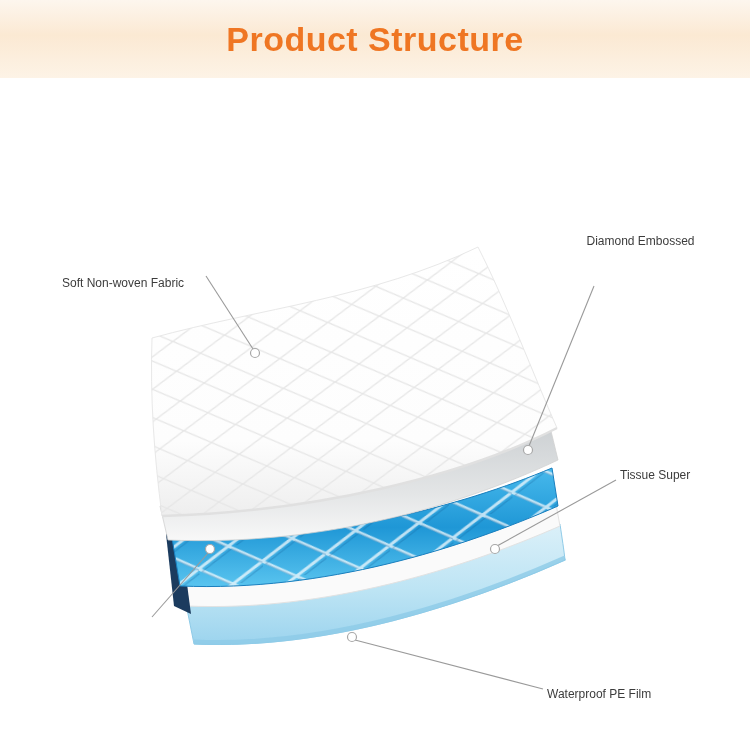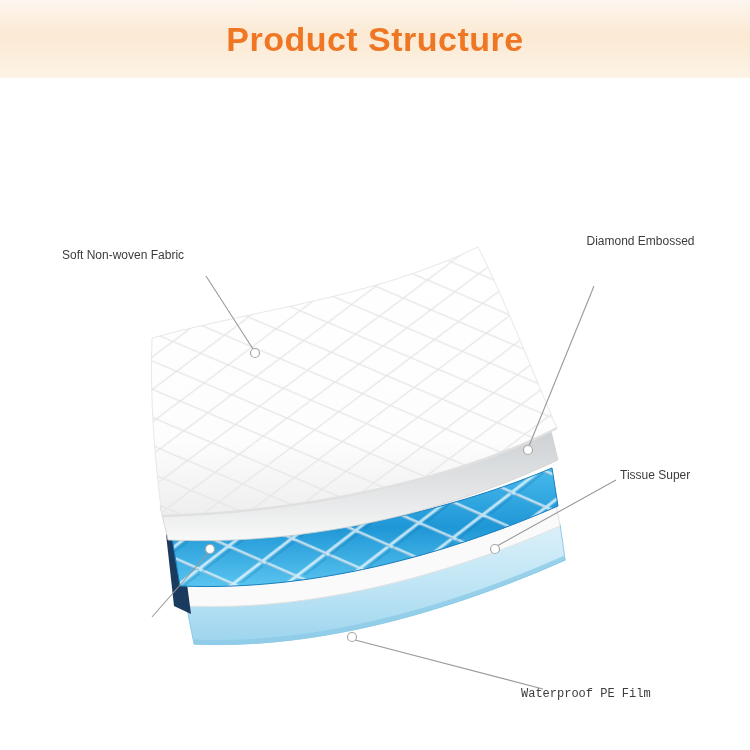--- a/index.html
+++ b/index.html
@@ -108,24 +108,24 @@
 
     <g fill="#ffffff" stroke="#a8a8a8" stroke-width="1.2">
       <circle cx="255" cy="353" r="4.5"></circle>
       <circle cx="528" cy="450" r="4.5"></circle>
       <circle cx="495" cy="549" r="4.5"></circle>
       <circle cx="210" cy="549" r="4.5"></circle>
       <circle cx="352" cy="637" r="4.5"></circle>
     </g>
   </svg>
 
-  <div class="label" style="left:62px; top:244px;">Soft Non-woven Fabric</div>
+  <div class="label" style="left:62px; top:272px;">Soft Non-woven Fabric</div>
 
   <div class="label center" style="left:568px; top:230px; width:145px;">
     <div>Diamond Embossed</div>
   </div>
 
   <div class="label" style="left:620px; top:464px;">Tissue Super</div>
 
 
-  <div class="label" style="left:521px; top:683px;font-family:Liberation Mono, monospace;">Waterproof PE Film</div>
+  <div class="label" style="left:547px; top:683px;">Waterproof PE Film</div>
 
 </div>
 
 </body></html>

